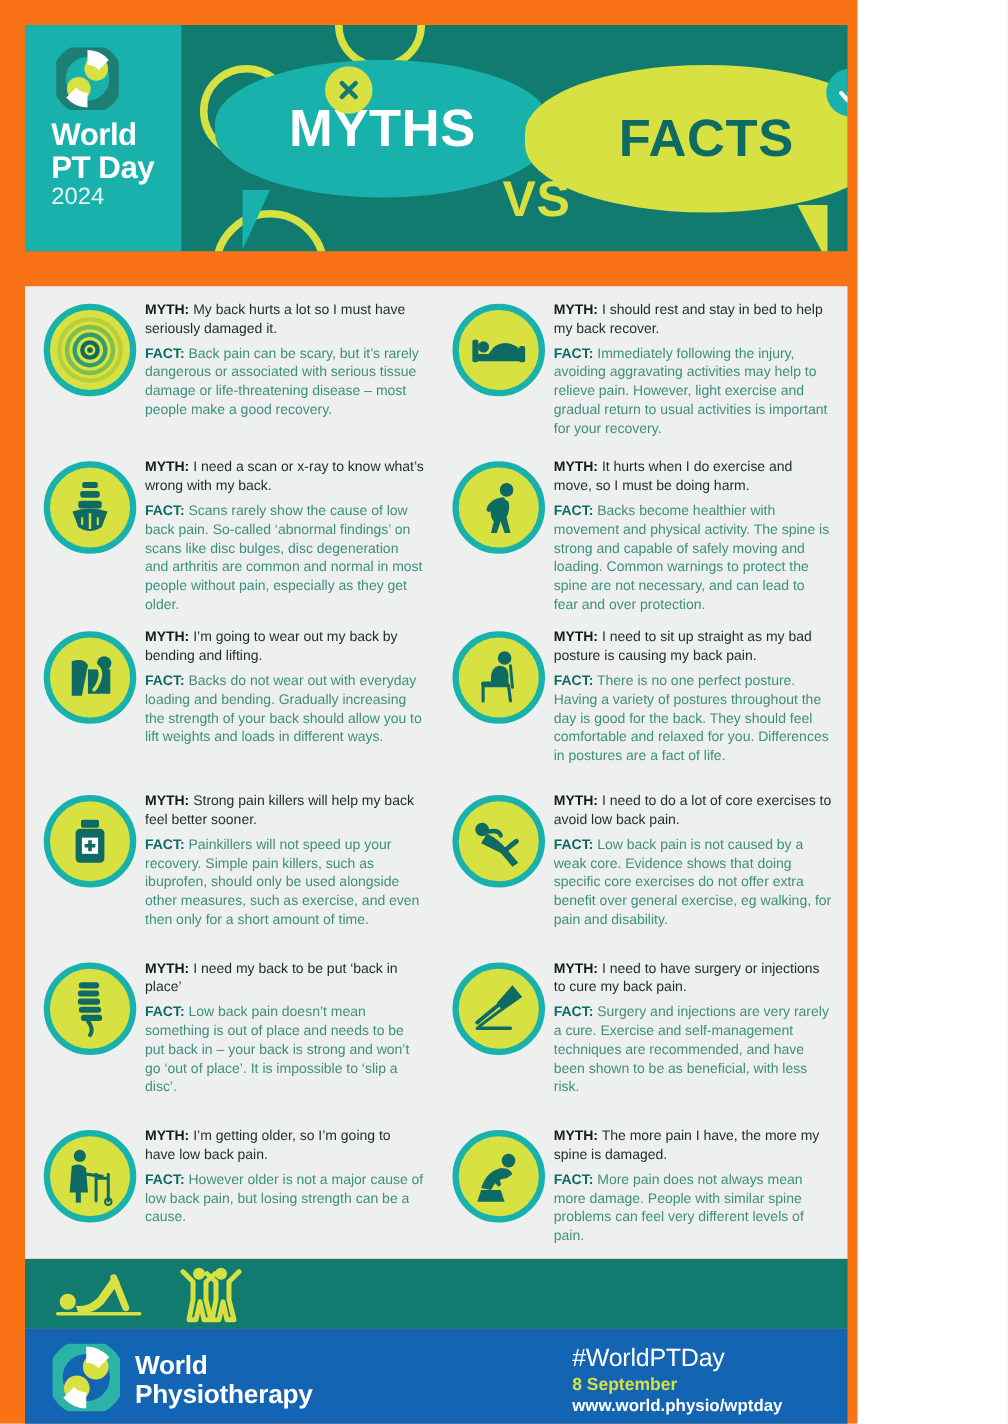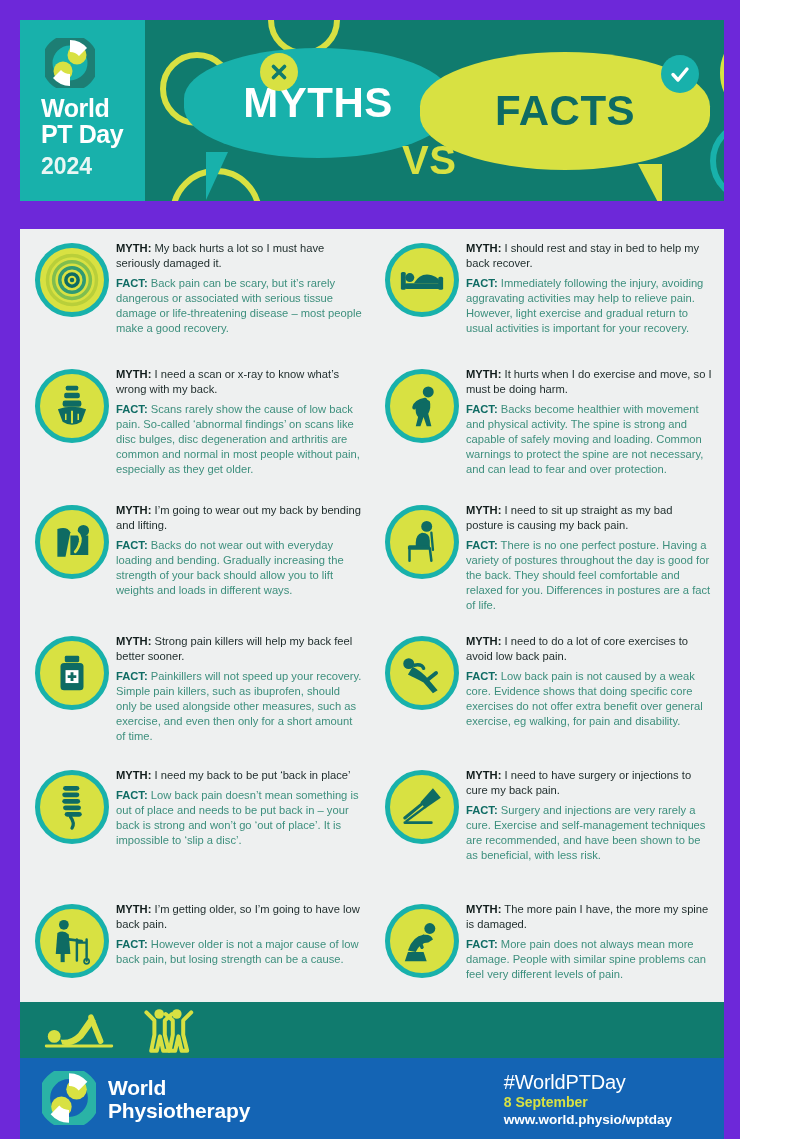--- a/index.html
+++ b/index.html
@@ -4,24 +4,24 @@
 <style>
   html,body{margin:0;padding:0;}
   body{
     width:806px;height:1139px;
     background:#ffffff;
     font-family:"Liberation Sans", sans-serif;
     overflow:hidden;
   }
   .poster{
     position:relative;
-    width:740px;height:1139px;
-    background:#6d28d9;
+    width:686px;height:1139px;
+    background:#f97316;
     box-sizing:border-box;
-    padding:20px 16px 20px 20px;
+    padding:20px 8px 20px 20px;
   }
 
   
   .header{
     position:relative;
     height:181px;
     background:#107b6e;
     overflow:hidden;
   }
   .header-left{
@@ -33,33 +33,33 @@
   .wp-logo{
     position:absolute;left:25px;top:18px;
     width:50px;height:50px;
   }
   .brand{
     position:absolute;left:21px;top:76px;
     color:#ffffff;line-height:1.02;
   }
   .brand .b1{font-size:25px;font-weight:bold;letter-spacing:-0.4px;display:block;}
   .brand .b2{font-size:25px;font-weight:bold;letter-spacing:-0.4px;display:block;}
-  .brand .b3{font-size:23px;font-weight:700;display:block;margin-top:8px;color:#e9f6f4;}
+  .brand .b3{font-size:19px;font-weight:400;display:block;margin-top:1px;color:#e9f6f4;}
 
   .deco{position:absolute;border-radius:50%;}
   .deco-y{border:6px solid #d8e142;}
   .deco-t{border:6px solid #18b1ab;}
 
   .bubble{
     position:absolute;
     border-radius:50% / 46%;
     z-index:4;
   }
   .bubble-myth{
-    left:164px;top:28px;width:268px;height:110px;
+    left:152px;top:28px;width:268px;height:110px;
     background:#18b1ab;
   }
   .bubble-myth .tail{
     position:absolute;left:22px;bottom:-42px;
     width:0;height:0;
     border-left:22px solid #18b1ab;
     border-bottom:48px solid transparent;
     border-right:10px solid transparent;
   }
   .bubble-facts{

